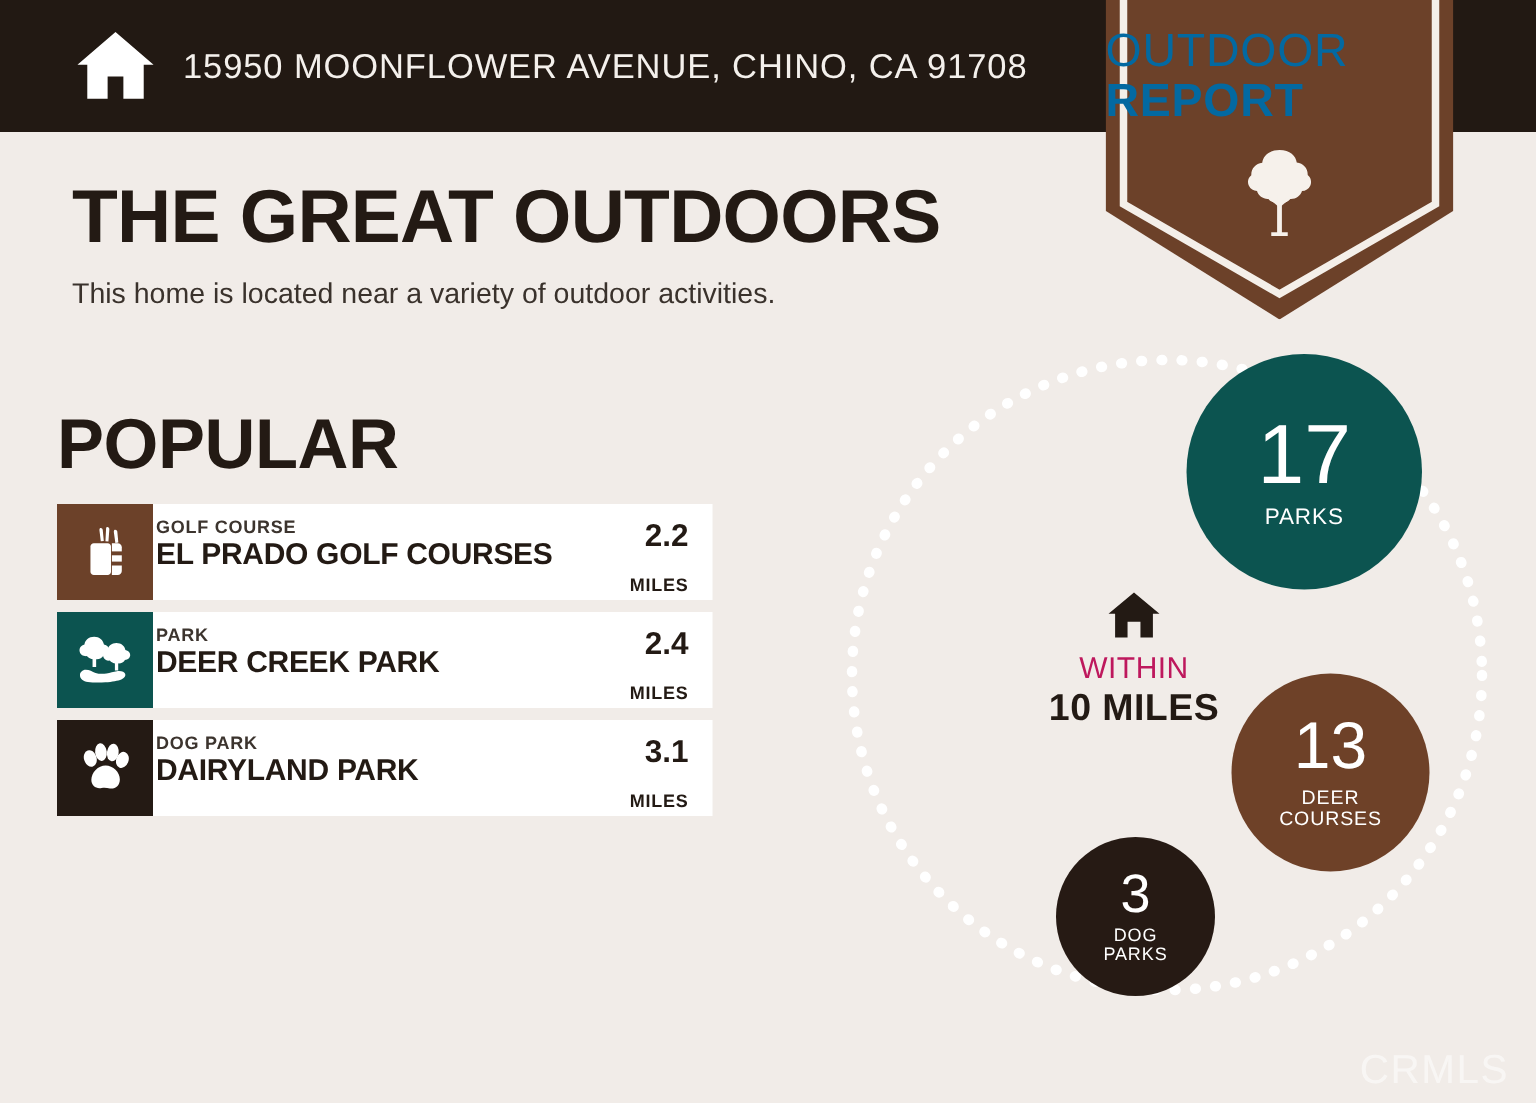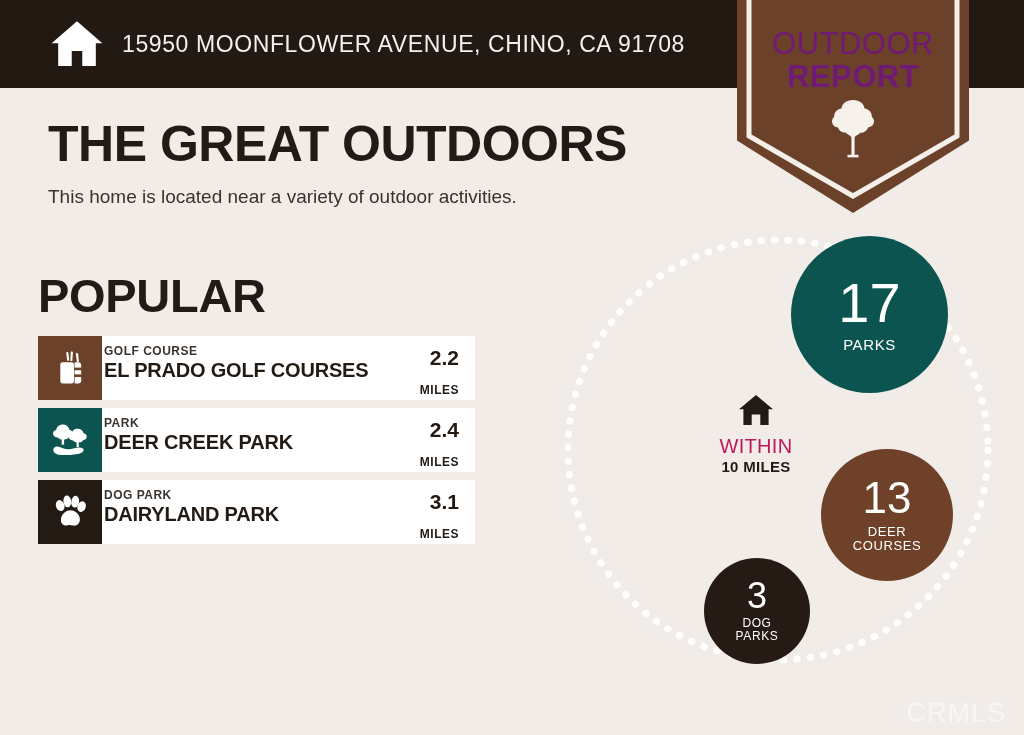--- a/index.html
+++ b/index.html
@@ -66,23 +66,23 @@
   }
   #report-badge .badge-outline-svg {
     position: absolute;
     left: 0; top: 0;
     width: 232px; height: 213px;
     pointer-events: none;
   }
   #badge-text {
     position: absolute;
     left: 0; right: 0;
-    top: 28px;
-    text-align: center;
-    color: #701a75;
+    top: 18px;
+    text-align: left;
+    color: #0369a1;
     line-height: 1.06;
   }
   #badge-text .line1 {
     font-size: 31px;
     font-weight: 400;
     letter-spacing: 0.5px;
     display: block;
   }
   #badge-text .line2 {
     font-size: 31px;
@@ -267,21 +267,21 @@
   }
   #center-home-icon svg { width: 36px; height: 32px; display: block; margin: 0 auto; }
   #center-line1 {
     margin-top: 9px;
     font-size: 20px;
     font-weight: 400;
     color: #be185d;
     letter-spacing: 0.3px;
   }
   #center-line2 {
-    font-size: 15px;
+    font-size: 25px;
     font-weight: 700;
     color: #231a14;
     letter-spacing: 0.3px;
     line-height: 1.15;
   }
 
   
   #watermark {
     position: absolute;
     right: 18px;

